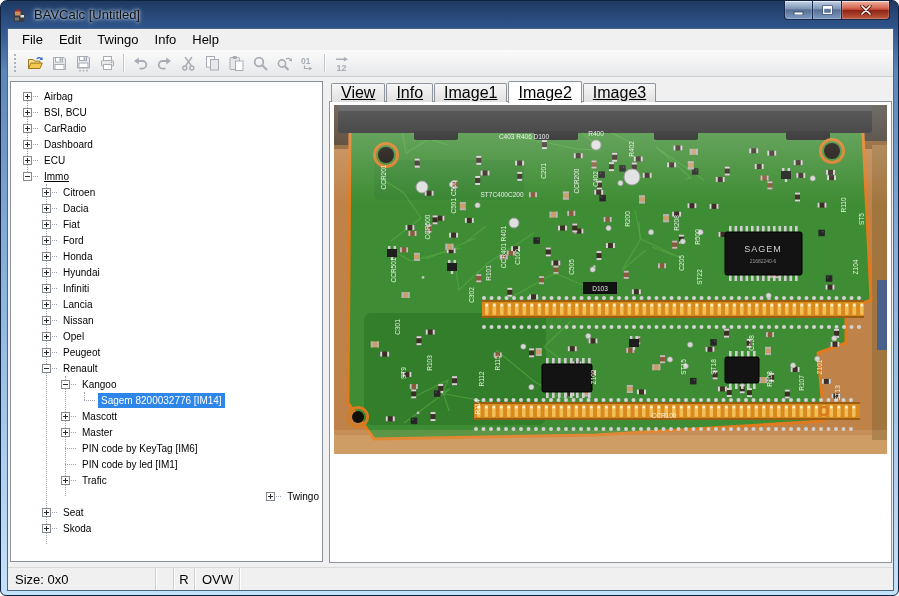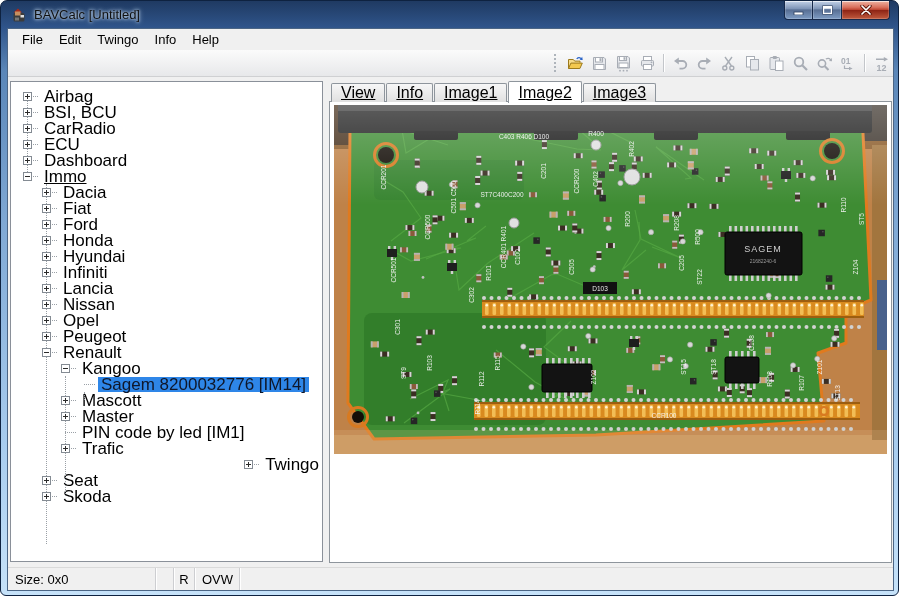--- a/index.html
+++ b/index.html
@@ -16,37 +16,37 @@
   .wbtn{height:19px;border:1px solid #16294a;border-top:none;display:flex;align-items:center;justify-content:center;
     box-shadow:inset 0 1px 0 rgba(255,255,255,.55), inset 0 0 0 1px rgba(255,255,255,.18);}
   .wbtn.min{width:29px;border-radius:0 0 0 4px;background:linear-gradient(180deg,#c3d2e8 0%,#8096b8 42%,#586f94 50%,#7e9cc4 100%);}
   .wbtn.max{width:28px;border-left:none;border-right:none;background:linear-gradient(180deg,#c3d2e8 0%,#8096b8 42%,#586f94 50%,#7e9cc4 100%);}
   .wbtn.close{width:49px;border-radius:0 0 4px 0;background:linear-gradient(180deg,#efb3a2 0%,#d9705c 35%,#bc402c 50%,#8e2415 52%,#c05a3e 100%);}
   
   #client{position:absolute;left:6px;top:27px;width:887px;height:563px;background:#f0f0f0;border:1px solid #4b6585;}
   #menubar{position:absolute;left:0;top:0;right:0;height:21px;background:#f0f0f0;display:flex;align-items:center;padding-left:6px;}
   .menu-item{padding:2px 8px;font-size:13px;color:#000;}
   #toolbar{position:absolute;left:0;top:21px;right:0;height:27px;background:linear-gradient(180deg,#fbfbfb,#e7e8ea);
-    border-bottom:1px solid #cfd0d2;display:flex;align-items:center;padding-left:4px;justify-content:flex-end;}
+    border-bottom:1px solid #cfd0d2;display:flex;align-items:center;padding-left:4px;}
   .grip{width:4px;height:18px;border-left:2px dotted #aeb4bb;margin:0 5px 0 2px;}
   .tbtn{width:24px;height:24px;display:flex;align-items:center;justify-content:center;background:transparent;border:1px solid transparent;padding:0;}
   .tbtn svg{width:17px;height:17px;display:block;}
   .tb-sep{width:1px;height:18px;background:#c3c6ca;box-shadow:1px 0 0 #fff;margin:0 4px;}
   
   #main{position:absolute;left:0;top:49px;right:0;bottom:23px;background:#f0f0f0;}
   #tree-panel{position:absolute;left:2px;top:3px;width:313px;bottom:5px;background:#fff;border:1px solid #8a9099;overflow:hidden;}
-  #tree{position:relative;padding-top:6px;font-size:17px;color:#000;}
+  #tree{position:relative;padding-top:6px;font-size:10px;color:#000;}
   .trow{height:16px;display:flex;align-items:center;white-space:nowrap;}
   .exp{width:9px;height:9px;border:1px solid #848b93;background:#fff;position:relative;flex:none;z-index:2;}
   .exp::before{content:"";position:absolute;left:1px;right:1px;top:3px;height:1px;background:#2b2b2b;}
   .exp.plus::after{content:"";position:absolute;top:1px;bottom:1px;left:3px;width:1px;background:#2b2b2b;}
   .dash{width:5px;border-top:1px dotted #9aa0a6;margin:0 3px 0 1px;flex:none;}
   .stub{width:11px;border-top:1px dotted #9aa0a6;margin-right:3px;flex:none;}
   .tlabel{padding:0 3px;line-height:15px;}
-  .tlabel.sel{background:#2e86e8;color:#0f172a;}
+  .tlabel.sel{background:#2e86e8;color:#ffffff;}
   .vline{position:absolute;width:1px;border-left:1px dotted #9aa0a6;z-index:1;}
   #tab-panel{position:absolute;left:321px;top:2px;width:563px;bottom:4px;}
   #tabs{position:relative;z-index:2;display:flex;align-items:flex-end;height:22px;padding-left:2px;}
   .tab{height:19px;line-height:18px;padding:0 9px;font-size:16px;color:#000;border:1px solid #8e959c;border-bottom:none;
     border-radius:2px 2px 0 0;background:linear-gradient(180deg,#f7f7f7,#e0e0e0);margin-right:1px;text-decoration:underline;}
   .tab.active{height:22px;line-height:21px;background:#fff;margin-bottom:-1px;}
   #tabbody{position:absolute;left:0;right:0;top:21px;bottom:0;border:1px solid #8e959c;background:#fff;z-index:1;}
   #pcb{position:absolute;left:4px;top:3px;}
   
   #statusbar{position:absolute;left:0;right:0;bottom:0;height:23px;background:#f0f0f0;border-top:1px solid #dadada;
@@ -215,31 +215,36 @@
               <span class="tlabel">BSI, BCU</span>
             </div>
             <div class="trow" style="padding-left: 12px;">
               <span class="exp plus"></span>
               <span class="dash"></span>
               <span class="tlabel">CarRadio</span>
             </div>
             <div class="trow" style="padding-left: 12px;">
               <span class="exp plus"></span>
               <span class="dash"></span>
+              <span class="tlabel">Dashboard</span>
+            </div>
+            <div class="trow" style="padding-left: 12px;">
+              <span class="exp plus"></span>
+              <span class="dash"></span>
               <span class="tlabel">ECU</span>
-            </div>
-            <div class="trow" style="padding-left: 12px;">
-              <span class="exp plus"></span>
-              <span class="dash"></span>
-              <span class="tlabel">Dashboard</span>
             </div>
             <div class="trow" style="padding-left: 12px; text-decoration: underline;">
               <span class="exp"></span>
               <span class="dash"></span>
               <span class="tlabel">Immo</span>
+            </div>
+            <div class="trow" style="padding-left: 31px;">
+              <span class="exp plus"></span>
+              <span class="dash"></span>
+              <span class="tlabel">Citroen</span>
             </div>
             <div class="trow" style="padding-left: 31px;">
               <span class="exp plus"></span>
               <span class="dash"></span>
               <span class="tlabel">Dacia</span>
             </div>
             <div class="trow" style="padding-left: 31px;">
               <span class="exp plus"></span>
               <span class="dash"></span>
               <span class="tlabel">Fiat</span>
@@ -300,20 +305,24 @@
             </div>
             <div class="trow" style="padding-left: 50px;">
               <span class="exp plus"></span>
               <span class="dash"></span>
               <span class="tlabel">Mascott</span>
             </div>
             <div class="trow" style="padding-left: 50px;">
               <span class="exp plus"></span>
               <span class="dash"></span>
               <span class="tlabel">Master</span>
+            </div>
+            <div class="trow" style="padding-left: 54px;">
+              <span class="stub"></span>
+              <span class="tlabel">PIN code by KeyTag [IM6]</span>
             </div>
             <div class="trow" style="padding-left: 54px;">
               <span class="stub"></span>
               <span class="tlabel">PIN code by led [IM1]</span>
             </div>
             <div class="trow" style="padding-left: 50px;">
               <span class="exp plus"></span>
               <span class="dash"></span>
               <span class="tlabel">Trafic</span>
             </div>

